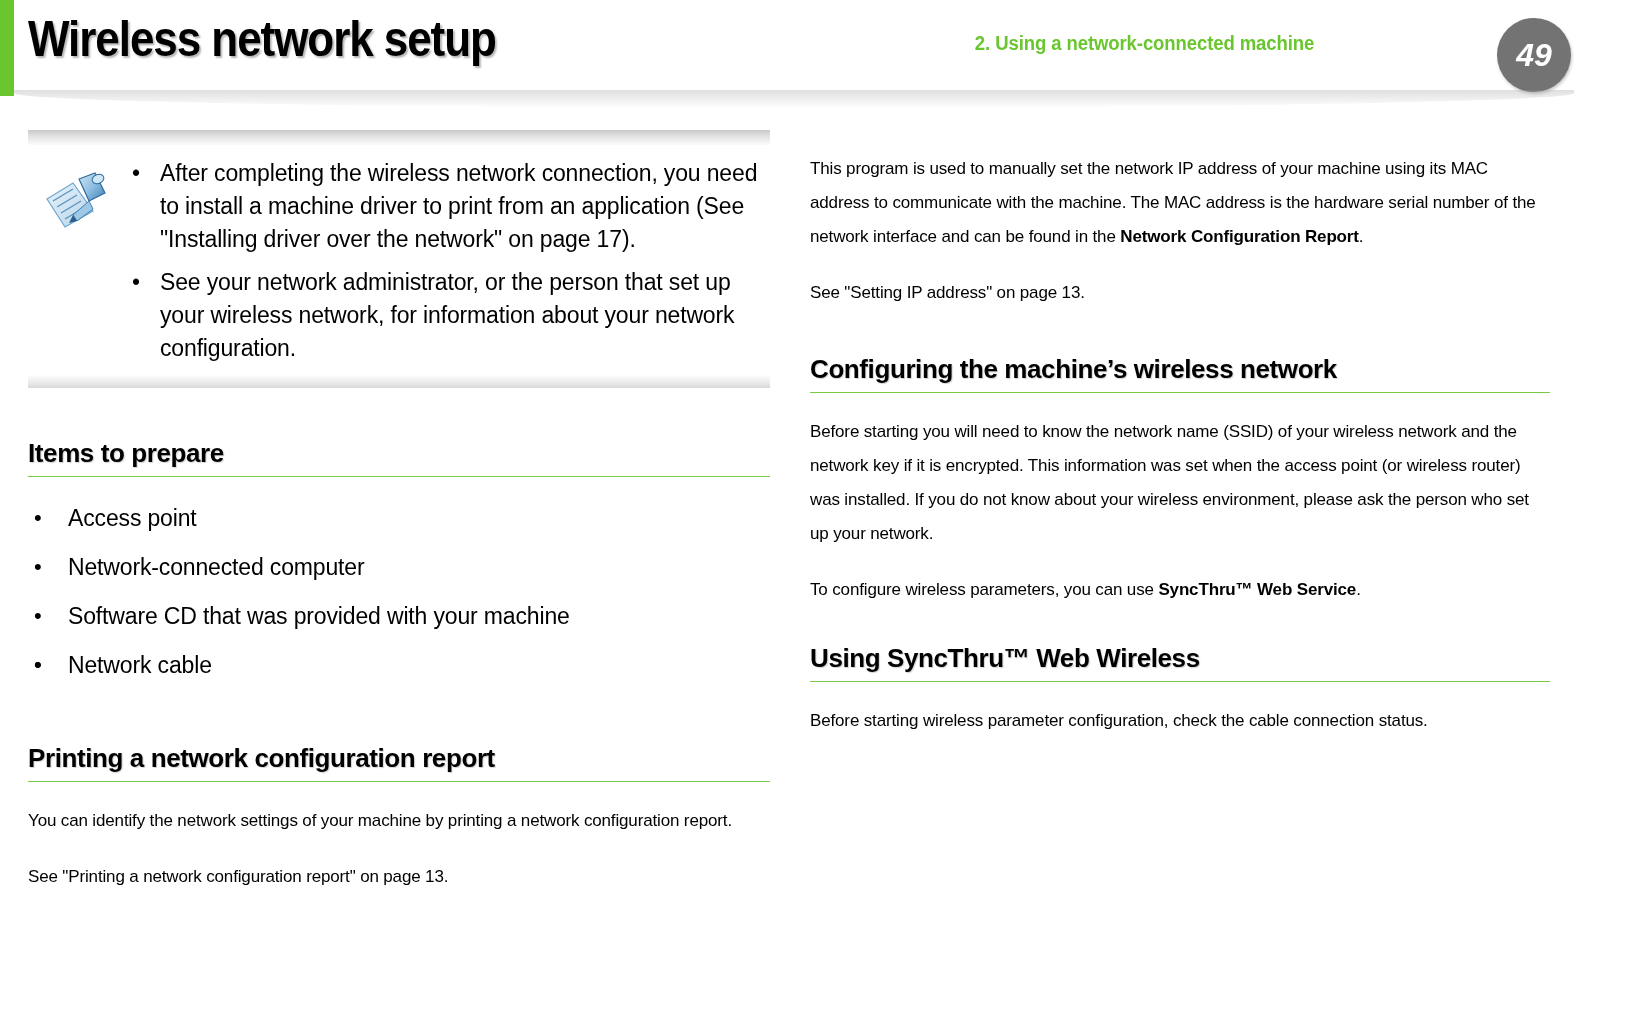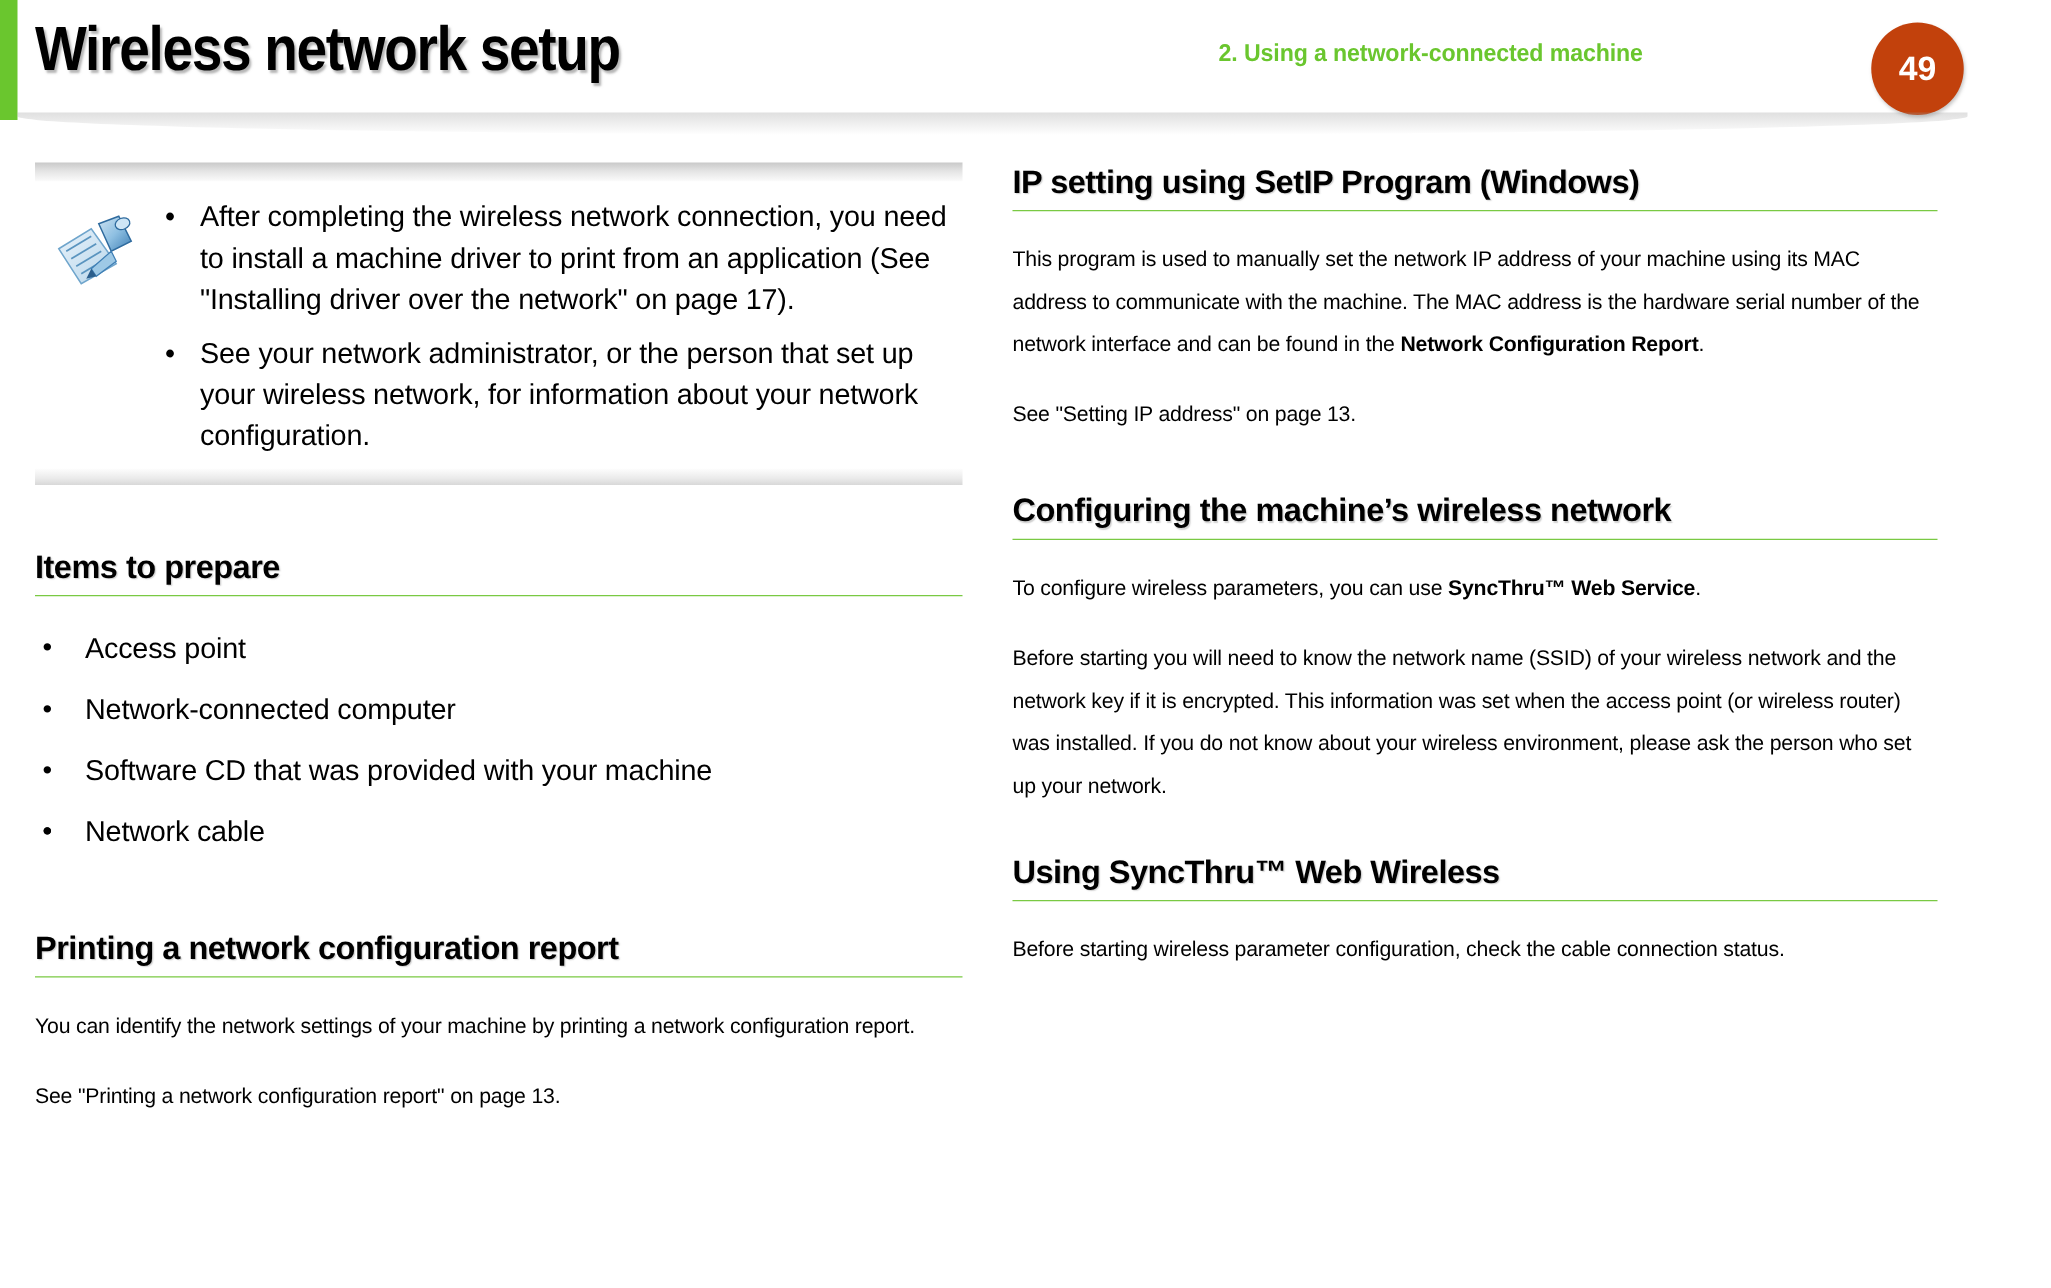--- a/index.html
+++ b/index.html
@@ -57,29 +57,30 @@
     transform: scaleX(0.95);
     transform-origin: right top;
   }
   .page-badge {
     position: absolute;
     left: 1497px;
     top: 18px;
     width: 74px;
     height: 74px;
     border-radius: 50%;
-    background: #c2410c;
+    background: #737373;
     color: #ffffff;
-    font-size: 27px;
+    font-size: 32px;
     font-weight: bold;
     display: flex;
     align-items: center;
     justify-content: center;
     font-family: "Liberation Sans Narrow", "Liberation Sans", sans-serif;
     box-shadow: 1px 2px 3px rgba(130,130,130,0.45);
+    font-style: italic;
   }
   .header-shadow {
     position: absolute;
     left: 14px;
     top: 90px;
     width: 1560px;
     height: 18px;
     background: linear-gradient(to bottom, rgba(150,150,150,0.30), rgba(255,255,255,0));
     border-radius: 0 0 60% 60% / 0 0 100% 100%;
   }
@@ -285,27 +286,26 @@
 
   <div class="section-gap"></div>
 
   <h2 class="h2">Printing a network configuration report</h2>
   <p class="body-p">You can identify the network settings of your machine by printing a network configuration report.</p>
   <p class="body-p">See "Printing a network configuration report" on page 13.</p>
 </div>
 
 <div class="col-right">
 
-  <h2 class="h2 first">IP setting using SetIP Program (Windows)</h2>
   <p class="body-p"><span>This program is used to manually set the network IP address of your machine using its MAC address to communicate with the machine. The MAC address is the hardware serial number of the network interface and can be found in the </span><b>Network Configuration Report</b><span>.</span></p>
   <p class="body-p">See "Setting IP address" on page 13.</p>
 
   <div class="section-gap"></div>
 
   <h2 class="h2">Configuring the machine’s wireless network</h2>
+  <p class="body-p">Before starting you will need to know the network name (SSID) of your wireless network and the network key if it is encrypted. This information was set when the access point (or wireless router) was installed. If you do not know about your wireless environment, please ask the person who set up your network.</p>
   <p class="body-p"><span>To configure wireless parameters, you can use </span><b>SyncThru™ Web Service</b><span>.</span></p>
-  <p class="body-p">Before starting you will need to know the network name (SSID) of your wireless network and the network key if it is encrypted. This information was set when the access point (or wireless router) was installed. If you do not know about your wireless environment, please ask the person who set up your network.</p>
 
   <div class="section-gap-sm"></div>
 
   <h2 class="h2">Using SyncThru™ Web Wireless</h2>
   <p class="body-p">Before starting wireless parameter configuration, check the cable connection status.</p>
 </div>
 
 </body></html>

